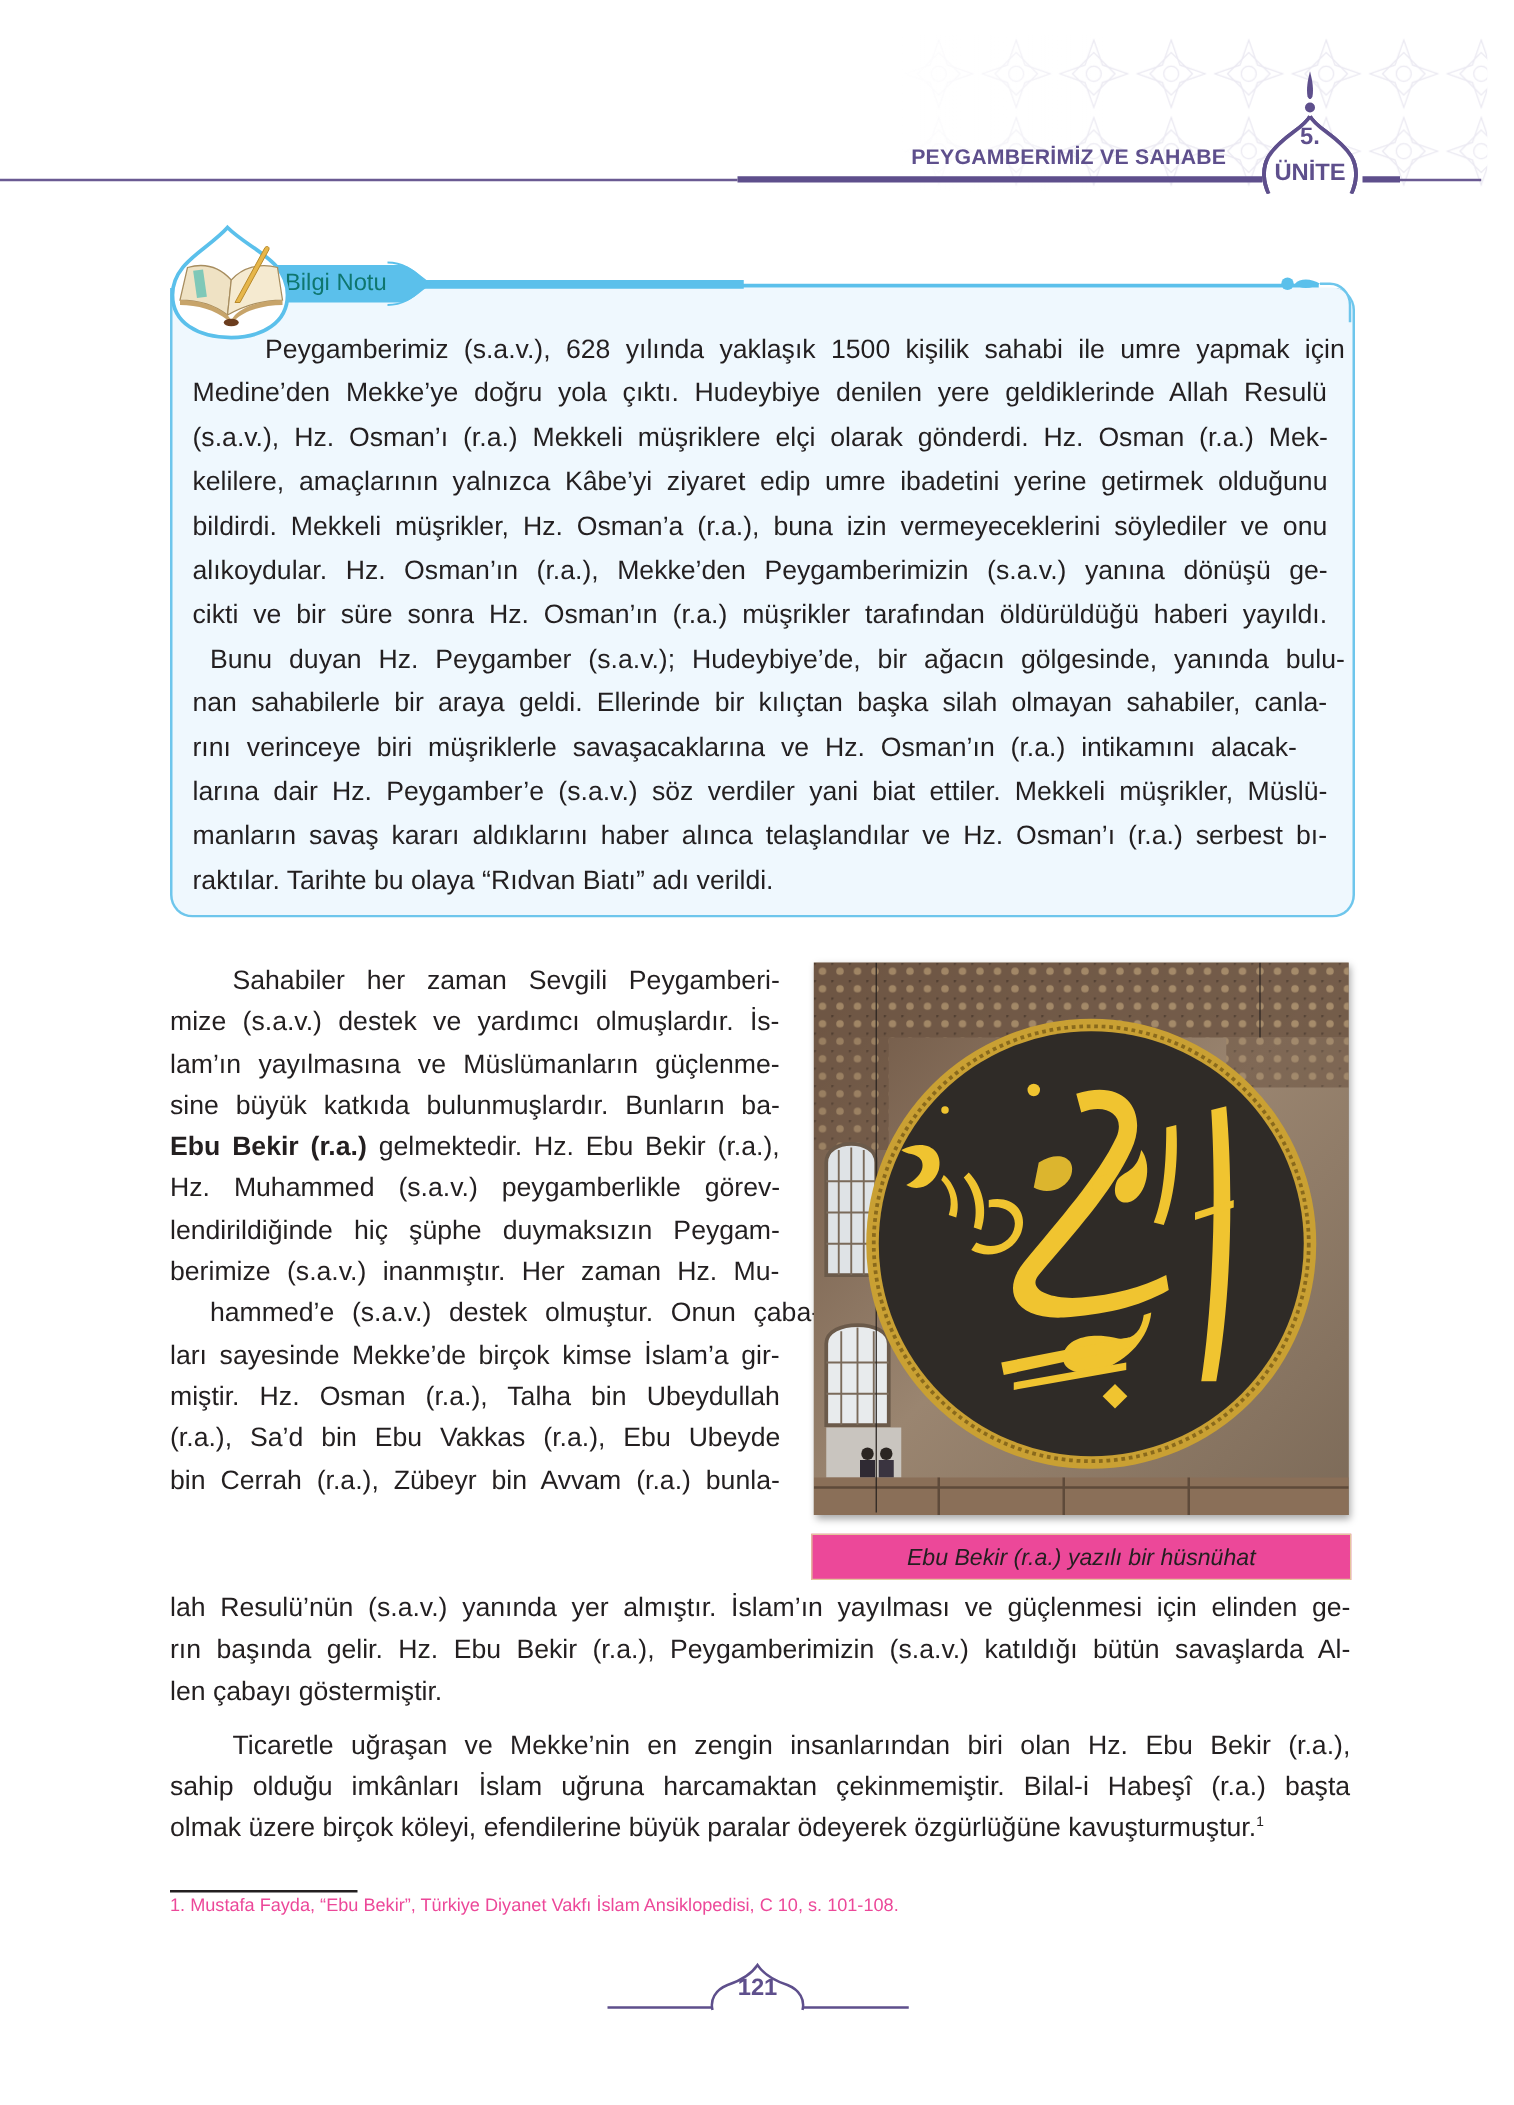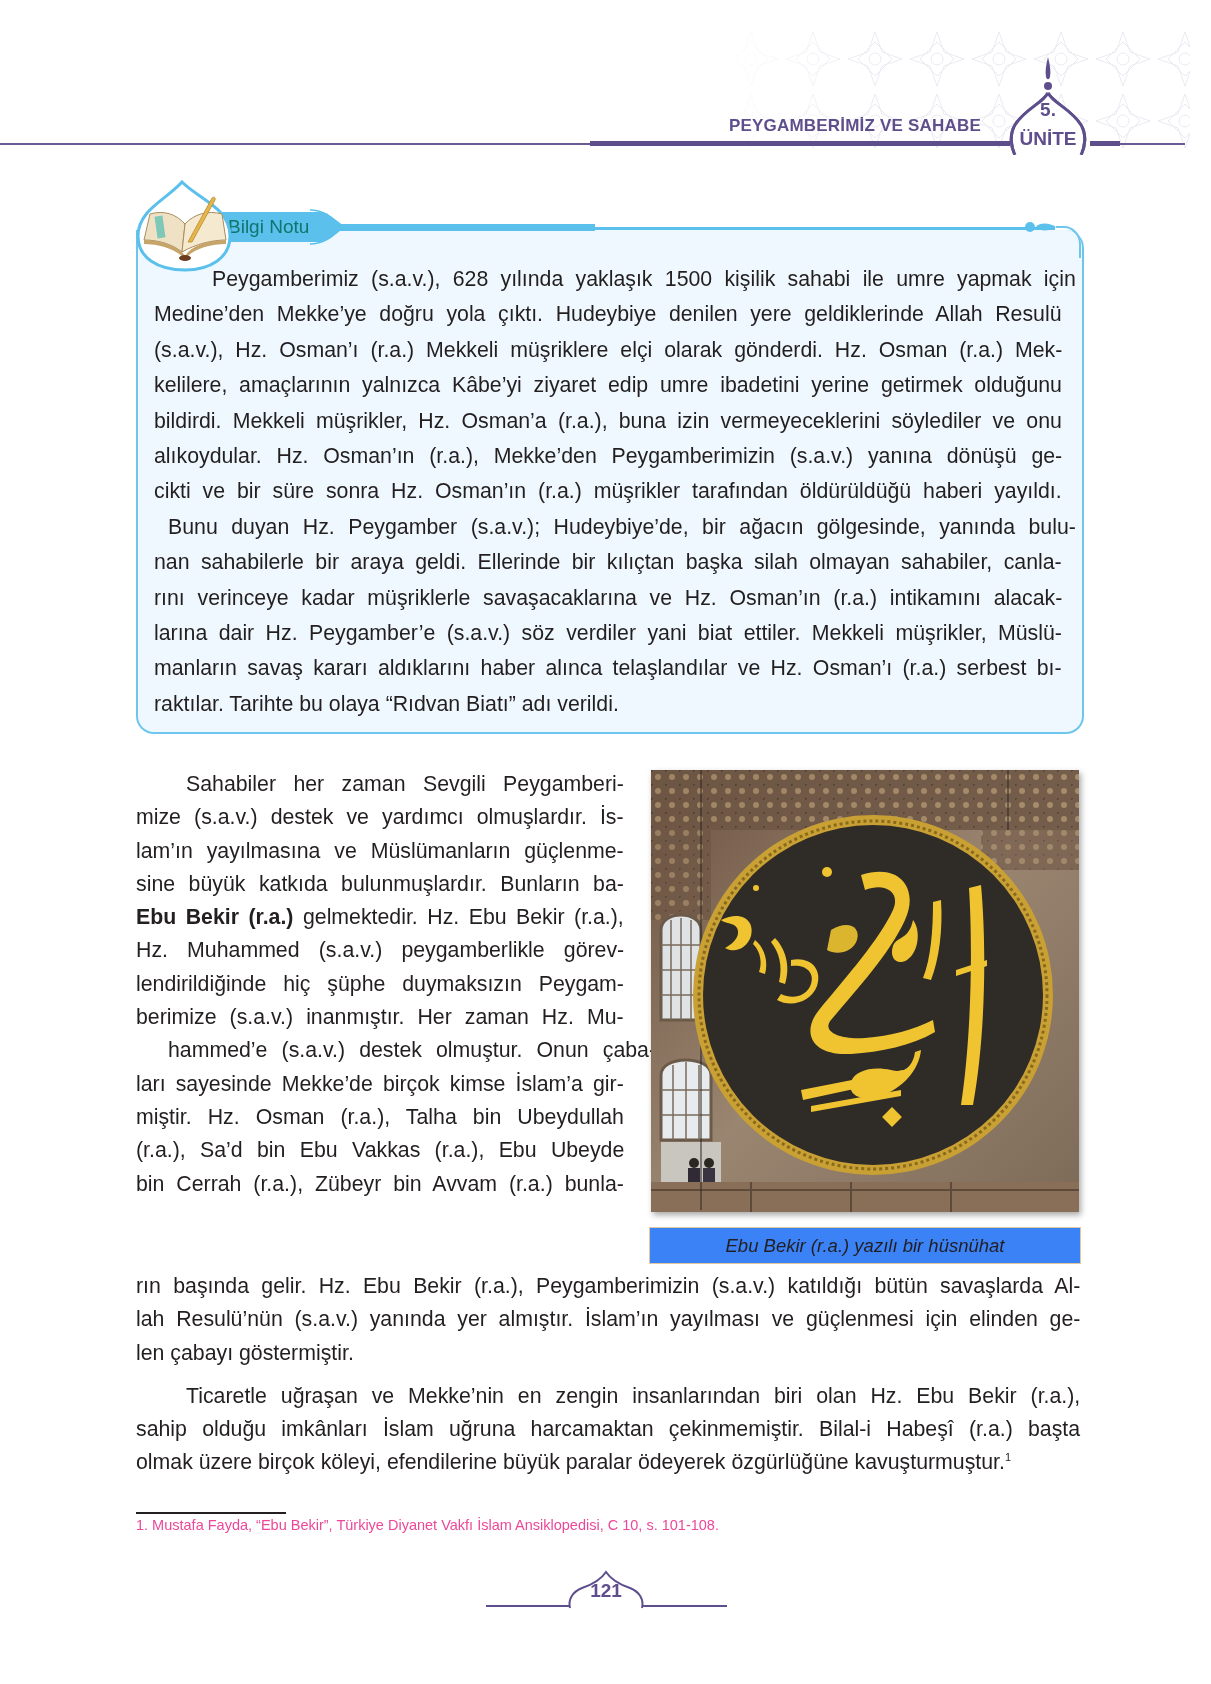--- a/index.html
+++ b/index.html
@@ -96,21 +96,21 @@
   b { font-weight: bold; }
 
   
   .figure {
     position: absolute; left: 651px; top: 770px; width: 428px; height: 442px;
     box-shadow: 2px 3px 6px rgba(0,0,0,0.35);
     overflow: hidden; background: #8b7a66;
   }
   .caption {
     position: absolute; left: 649px; top: 1227px; width: 430px; height: 35px;
-    background: #3b82f6; border: 1px solid #e2c79d;
+    background: #ec4899; border: 1px solid #e2c79d;
     text-align: center; font-style: italic; font-size: 18.5px; line-height: 35px;
     color: #231f20;
   }
 
   
   .fn-rule {
     position: absolute; left: 136px; top: 1512px; width: 150px; height: 2px;
     background: #231f20;
   }
   .footnote {
@@ -198,21 +198,21 @@
 <div class="info-text">
   <span class="line indent" style="display: block; word-spacing: 6.36364px;">Peygamberimiz (s.a.v.), 628 yılında yaklaşık 1500 kişilik sahabi ile umre yapmak için</span>
   <span class="line" style="display: block; word-spacing: 6.7px;">Medine’den Mekke’ye doğru yola çıktı. Hudeybiye denilen yere geldiklerinde Allah Resulü</span>
   <span class="line" style="display: block; word-spacing: 6px;">(s.a.v.), Hz. Osman’ı (r.a.) Mekkeli müşriklere elçi olarak gönderdi. Hz. Osman (r.a.) Mek-</span>
   <span class="line" style="display: block; word-spacing: 5.8px;">kelilere, amaçlarının yalnızca Kâbe’yi ziyaret edip umre ibadetini yerine getirmek olduğunu</span>
   <span class="line" style="display: block; word-spacing: 5.27273px;">bildirdi. Mekkeli müşrikler, Hz. Osman’a (r.a.), buna izin vermeyeceklerini söylediler ve onu</span>
   <span class="line" style="display: block; word-spacing: 8.88889px;">alıkoydular. Hz. Osman’ın (r.a.), Mekke’den Peygamberimizin (s.a.v.) yanına dönüşü ge-</span>
   <span class="line" style="display: block; word-spacing: 6px;">cikti ve bir süre sonra Hz. Osman’ın (r.a.) müşrikler tarafından öldürüldüğü haberi yayıldı.</span>
   <span class="line" style="display: block; word-spacing: 7.6px; padding-left: 32px;">Bunu duyan Hz. Peygamber (s.a.v.); Hudeybiye’de, bir ağacın gölgesinde, yanında bulu-</span>
   <span class="line" style="display: block; word-spacing: 5.5px;">nan sahabilerle bir araya geldi. Ellerinde bir kılıçtan başka silah olmayan sahabiler, canla-</span>
-  <span class="line" style="display: block; word-spacing: 6.8px;">rını verinceye kadar müşriklerle savaşacaklarına ve Hz. Osman’ın (r.a.) intikamını alacak-</span>
+  <span class="line" style="display: block; word-spacing: 6.8px;">rını verinceye biri müşriklerle savaşacaklarına ve Hz. Osman’ın (r.a.) intikamını alacak-</span>
   <span class="line" style="display: block; word-spacing: 5.5px;">larına dair Hz. Peygamber’e (s.a.v.) söz verdiler yani biat ettiler. Mekkeli müşrikler, Müslü-</span>
   <span class="line" style="display: block; word-spacing: 4.41667px;">manların savaş kararı aldıklarını haber alınca telaşlandılar ve Hz. Osman’ı (r.a.) serbest bı-</span>
   <span class="line">raktılar. Tarihte bu olaya “Rıdvan Biatı” adı verildi.</span>
 </div>
 
 <div class="body-col">
   <span class="line ind" style="display: block; word-spacing: 11.5px;">Sahabiler her zaman Sevgili Peygamberi-</span>
   <span class="line" style="display: block; word-spacing: 7.16667px;">mize (s.a.v.) destek ve yardımcı olmuşlardır. İs-</span>
   <span class="line" style="display: block; word-spacing: 8px;">lam’ın yayılmasına ve Müslümanların güçlenme-</span>
   <span class="line" style="display: block; word-spacing: 7.6px;">sine büyük katkıda bulunmuşlardır. Bunların ba-</span>
@@ -302,22 +302,22 @@
       <path d="M124 168 C134 178 140 196 134 214 L128 212 C132 196 128 182 120 172 Z"></path>
       <path d="M140 190 C158 186 172 198 166 216 C160 232 140 238 126 230 L130 224 C142 230 156 226 160 214 C164 202 154 194 140 196 Z"></path>
       <circle cx="176" cy="102" r="5"></circle>
       <circle cx="105" cy="118" r="3"></circle>
     </g>
   </svg>
 </div>
 <div class="caption">Ebu Bekir (r.a.) yazılı bir hüsnühat</div>
 
 <div class="body-full">
+  <span class="line" style="display: block; word-spacing: 5.83333px;">lah Resulü’nün (s.a.v.) yanında yer almıştır. İslam’ın yayılması ve güçlenmesi için elinden ge-</span>
   <span class="line" style="display: block; word-spacing: 6.41667px;">rın başında gelir. Hz. Ebu Bekir (r.a.), Peygamberimizin (s.a.v.) katıldığı bütün savaşlarda Al-</span>
-  <span class="line" style="display: block; word-spacing: 5.83333px;">lah Resulü’nün (s.a.v.) yanında yer almıştır. İslam’ın yayılması ve güçlenmesi için elinden ge-</span>
   <span class="line">len çabayı göstermiştir.</span>
   <span class="line" style="height:10px"></span>
   <span class="line ind" style="display: block; word-spacing: 8px;">Ticaretle uğraşan ve Mekke’nin en zengin insanlarından biri olan Hz. Ebu Bekir (r.a.),</span>
   <span class="line" style="display: block; word-spacing: 9.3px;">sahip olduğu imkânları İslam uğruna harcamaktan çekinmemiştir. Bilal-i Habeşî (r.a.) başta</span>
   <span class="line"><span>olmak üzere birçok köleyi, efendilerine büyük paralar ödeyerek özgürlüğüne kavuşturmuştur.</span><sup>1</sup></span>
 </div>
 
 <div class="fn-rule"></div>
 <div class="footnote">1. Mustafa Fayda, “Ebu Bekir”, Türkiye Diyanet Vakfı İslam Ansiklopedisi, C 10, s. 101-108.</div>
 

